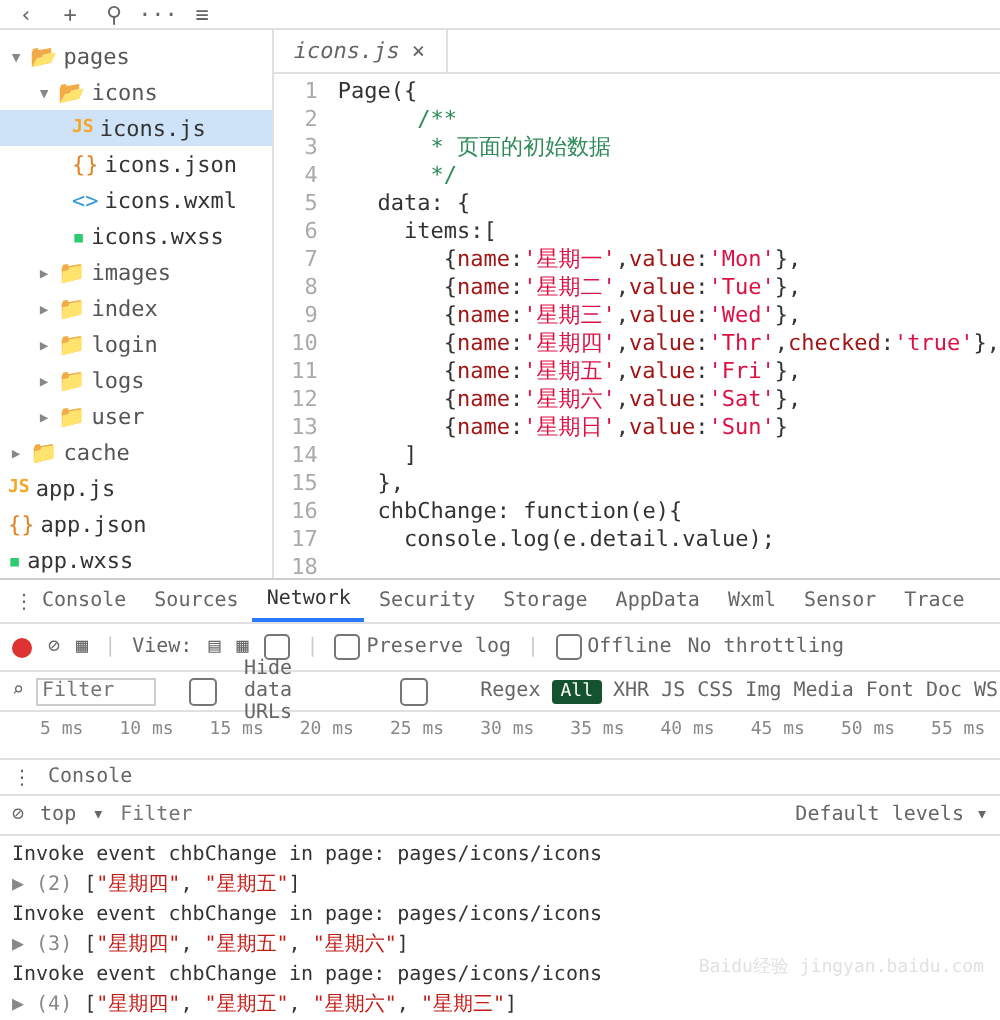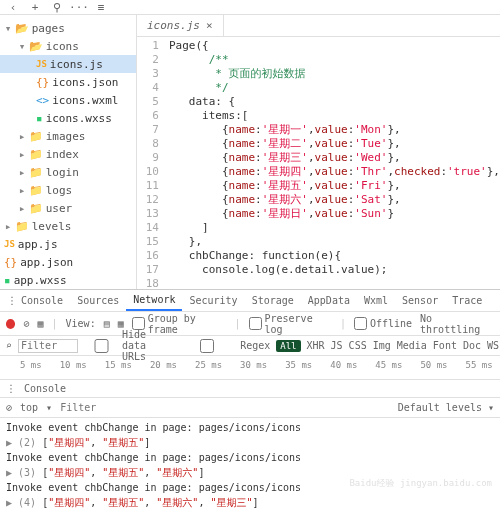--- a/index.html
+++ b/index.html
@@ -79,21 +79,21 @@
         </div>
       <div class="tree-row" style="padding-left:36px">
           <span class="ext-wxss">▪</span> 
           <span>icons.wxss</span>
         </div>
       <div class="tree-row" style="padding-left:18px"><span class="tw">▸</span>📁 <span class="fold">images</span></div>
       <div class="tree-row" style="padding-left:18px"><span class="tw">▸</span>📁 <span class="fold">index</span></div>
       <div class="tree-row" style="padding-left:18px"><span class="tw">▸</span>📁 <span class="fold">login</span></div>
       <div class="tree-row" style="padding-left:18px"><span class="tw">▸</span>📁 <span class="fold">logs</span></div>
       <div class="tree-row" style="padding-left:18px"><span class="tw">▸</span>📁 <span class="fold">user</span></div>
-      <div class="tree-row"><span class="tw">▸</span>📁 <span class="fold">levels</span></div>
+      <div class="tree-row"><span class="tw">▸</span>📁 <span class="fold">cache</span></div>
       <div class="tree-row">
           <span class="ext-js">JS</span> 
           <span>app.js</span>
         </div>
       <div class="tree-row">
           <span class="ext-json">{}</span> 
           <span>app.json</span>
         </div>
       <div class="tree-row">
           <span class="ext-wxss">▪</span> 
@@ -150,21 +150,20 @@
     <div class="dbar">
       <span class="rec"></span>
       <span>⊘</span>
       <span>▦</span>
       <span style="color:#ccc">|</span>
       <span>View:</span>
       <span>▤</span>
       <span>▦</span>
       <span class="cb">
           <input type="checkbox" style=""> 
-          <span>Group by frame</span>
         </span>
       <span style="color:#ccc">|</span>
       <span class="cb">
           <input type="checkbox" style=""> 
           <span>Preserve log</span>
         </span>
       <span style="color:#ccc">|</span>
       <span class="cb">
           <input type="checkbox" style=""> 
           <span>Offline</span>

